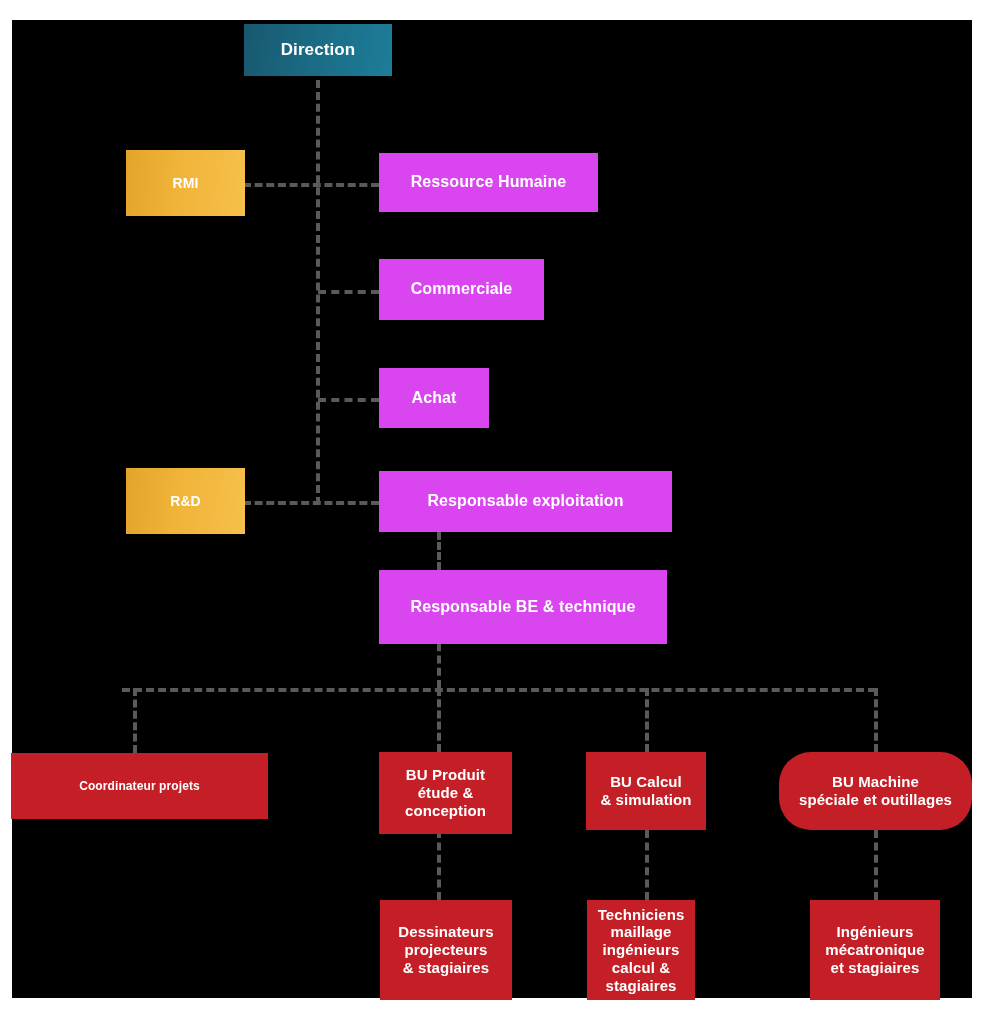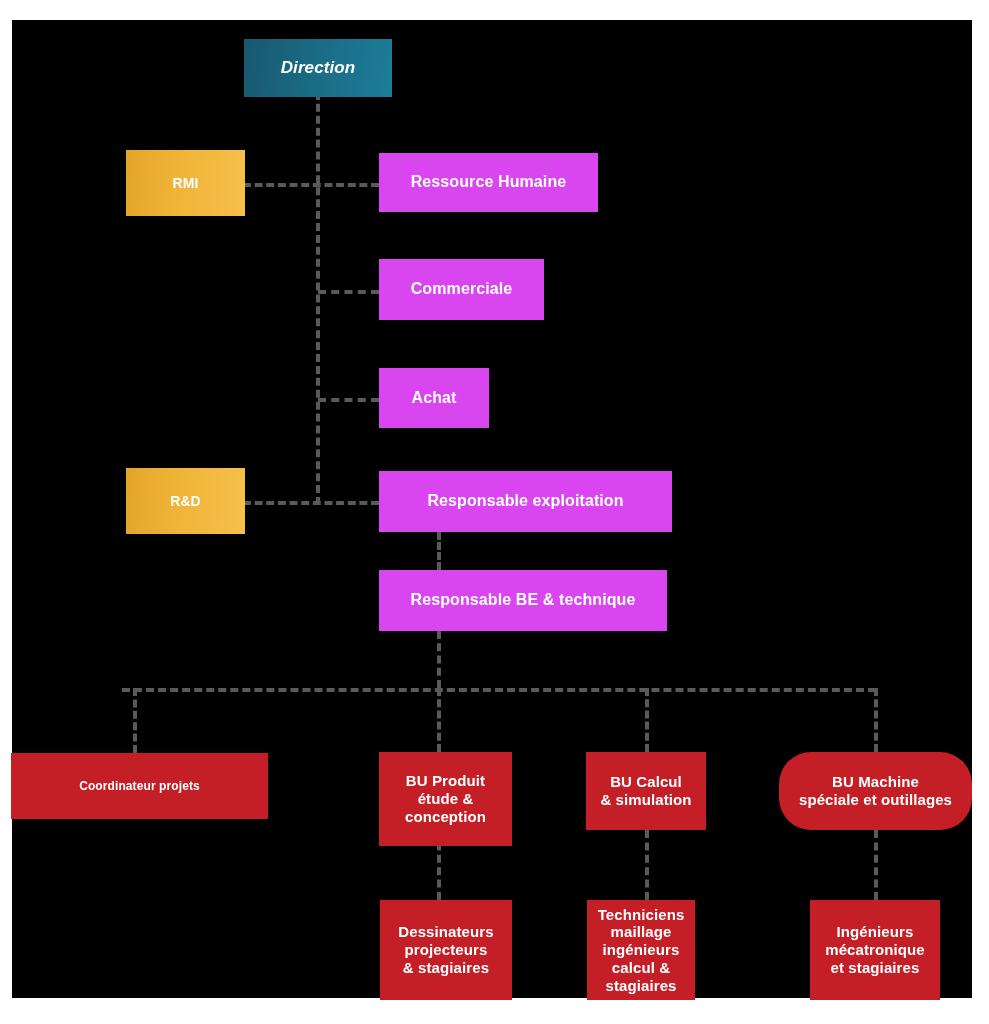--- a/index.html
+++ b/index.html
@@ -79,39 +79,39 @@
 
     <div class="vline" style="left:121px;top:668px;height:65px;"></div>
     <div class="vline" style="left:425px;top:668px;height:64px;"></div>
     <div class="vline" style="left:633px;top:668px;height:64px;"></div>
     <div class="vline" style="left:862px;top:668px;height:64px;"></div>
 
     <div class="vline" style="left:425px;top:810px;height:70px;"></div>
     <div class="vline" style="left:633px;top:810px;height:70px;"></div>
     <div class="vline" style="left:862px;top:810px;height:70px;"></div>
 
-    <div class="node direction" style="left:232px;top:19px;width:148px;height:58px;font-style:italic;">Direction</div>
+    <div class="node direction" style="left:232px;top:4px;width:148px;height:52px;">Direction</div>
 
     <div class="node gold" style="left:114px;top:130px;width:119px;height:66px;">RMI</div>
 
     <div class="node salmon" style="left:367px;top:133px;width:219px;height:59px;">Ressource Humaine</div>
 
     <div class="node salmon" style="left:367px;top:239px;width:165px;height:61px;">Commerciale</div>
 
     <div class="node salmon" style="left:367px;top:348px;width:110px;height:60px;">Achat</div>
 
     <div class="node gold" style="left:114px;top:448px;width:119px;height:66px;">R&amp;D</div>
 
     <div class="node salmon" style="left:367px;top:451px;width:293px;height:61px;">Responsable exploitation</div>
 
-    <div class="node salmon" style="left:367px;top:550px;width:288px;height:61px;">Responsable BE &amp; technique</div>
+    <div class="node salmon" style="left:367px;top:550px;width:288px;height:74px;">Responsable BE &amp; technique</div>
 
     <div class="node crimson" style="left:-1px;top:733px;width:257px;height:66px;">Coordinateur projets</div>
 
-    <div class="node crimson multi" style="left:367px;top:732px;width:133px;height:94px;">
+    <div class="node crimson multi" style="left:367px;top:732px;width:133px;height:82px;">
       <span>
         <span>BU Produit</span><br>
         <span>étude &amp;</span><br>
         <span>conception</span>
       </span>
     </div>
 
     <div class="node crimson multi" style="left:574px;top:732px;width:120px;height:78px;">
       <span>
         <span>BU Calcul</span><br>

